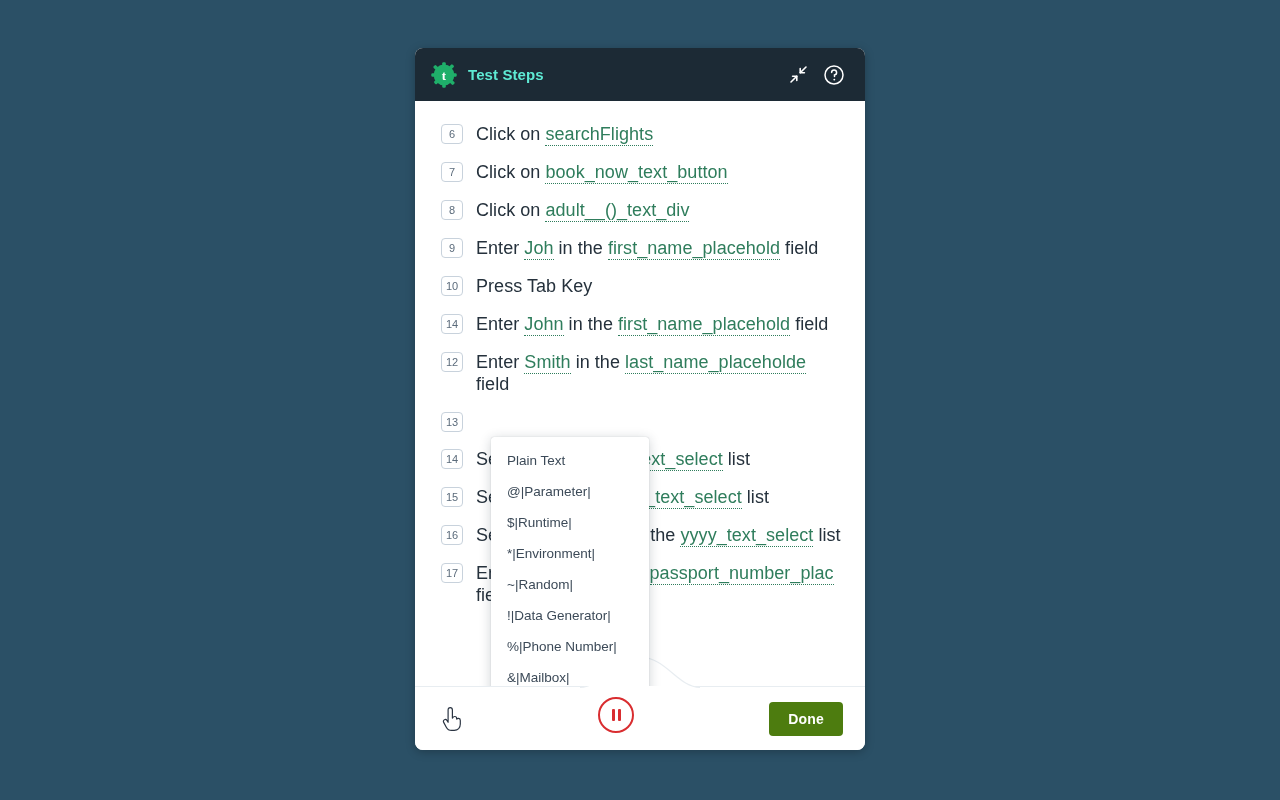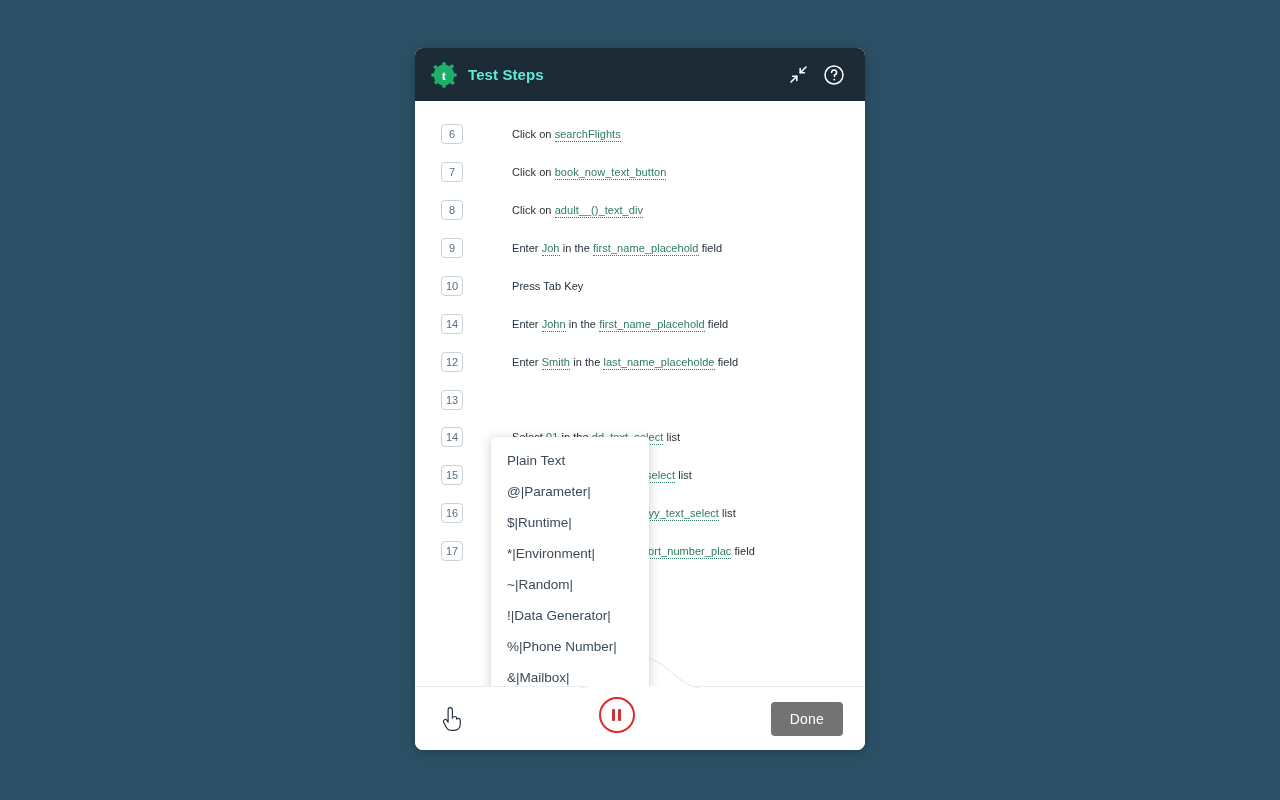--- a/index.html
+++ b/index.html
@@ -96,25 +96,24 @@
     line-height: 18px;
     text-align: center;
     padding: 0 3px;
     margin-right: 13px;
     margin-top: 1px;
     background: #fff;
     user-select: none;
   }
 
   .step-text {
-    font-size: 11px;
+    font-size: 18px;
     line-height: 22px;
     color: #25313c;
     letter-spacing: .05px;
-    margin-left: 36px;
   }
 
   .tok {
     color: #2f7d5c;
     border-bottom: 1px dotted #2f7d5c;
     cursor: pointer;
     padding-bottom: 1px;
   }
 
   
@@ -184,24 +183,24 @@
   .pause-bars { display: flex; gap: 3px; }
   .pause-bars i {
     display: block;
     width: 3px;
     height: 12px;
     background: #d92d30;
     border-radius: 1px;
   }
 
   #done-button {
-    background: #737373;
+    background: #4d7c0f;
     color: #ffffff;
     font-size: 14px;
-    font-weight: normal;
+    font-weight: bold;
     border: none;
     border-radius: 4px;
     padding: 9px 19px;
     cursor: pointer;
     font-family: "Liberation Sans", sans-serif;
     letter-spacing: .2px;
   }
 
   #hand-cursor { cursor: pointer; display: block; }
 </style>

